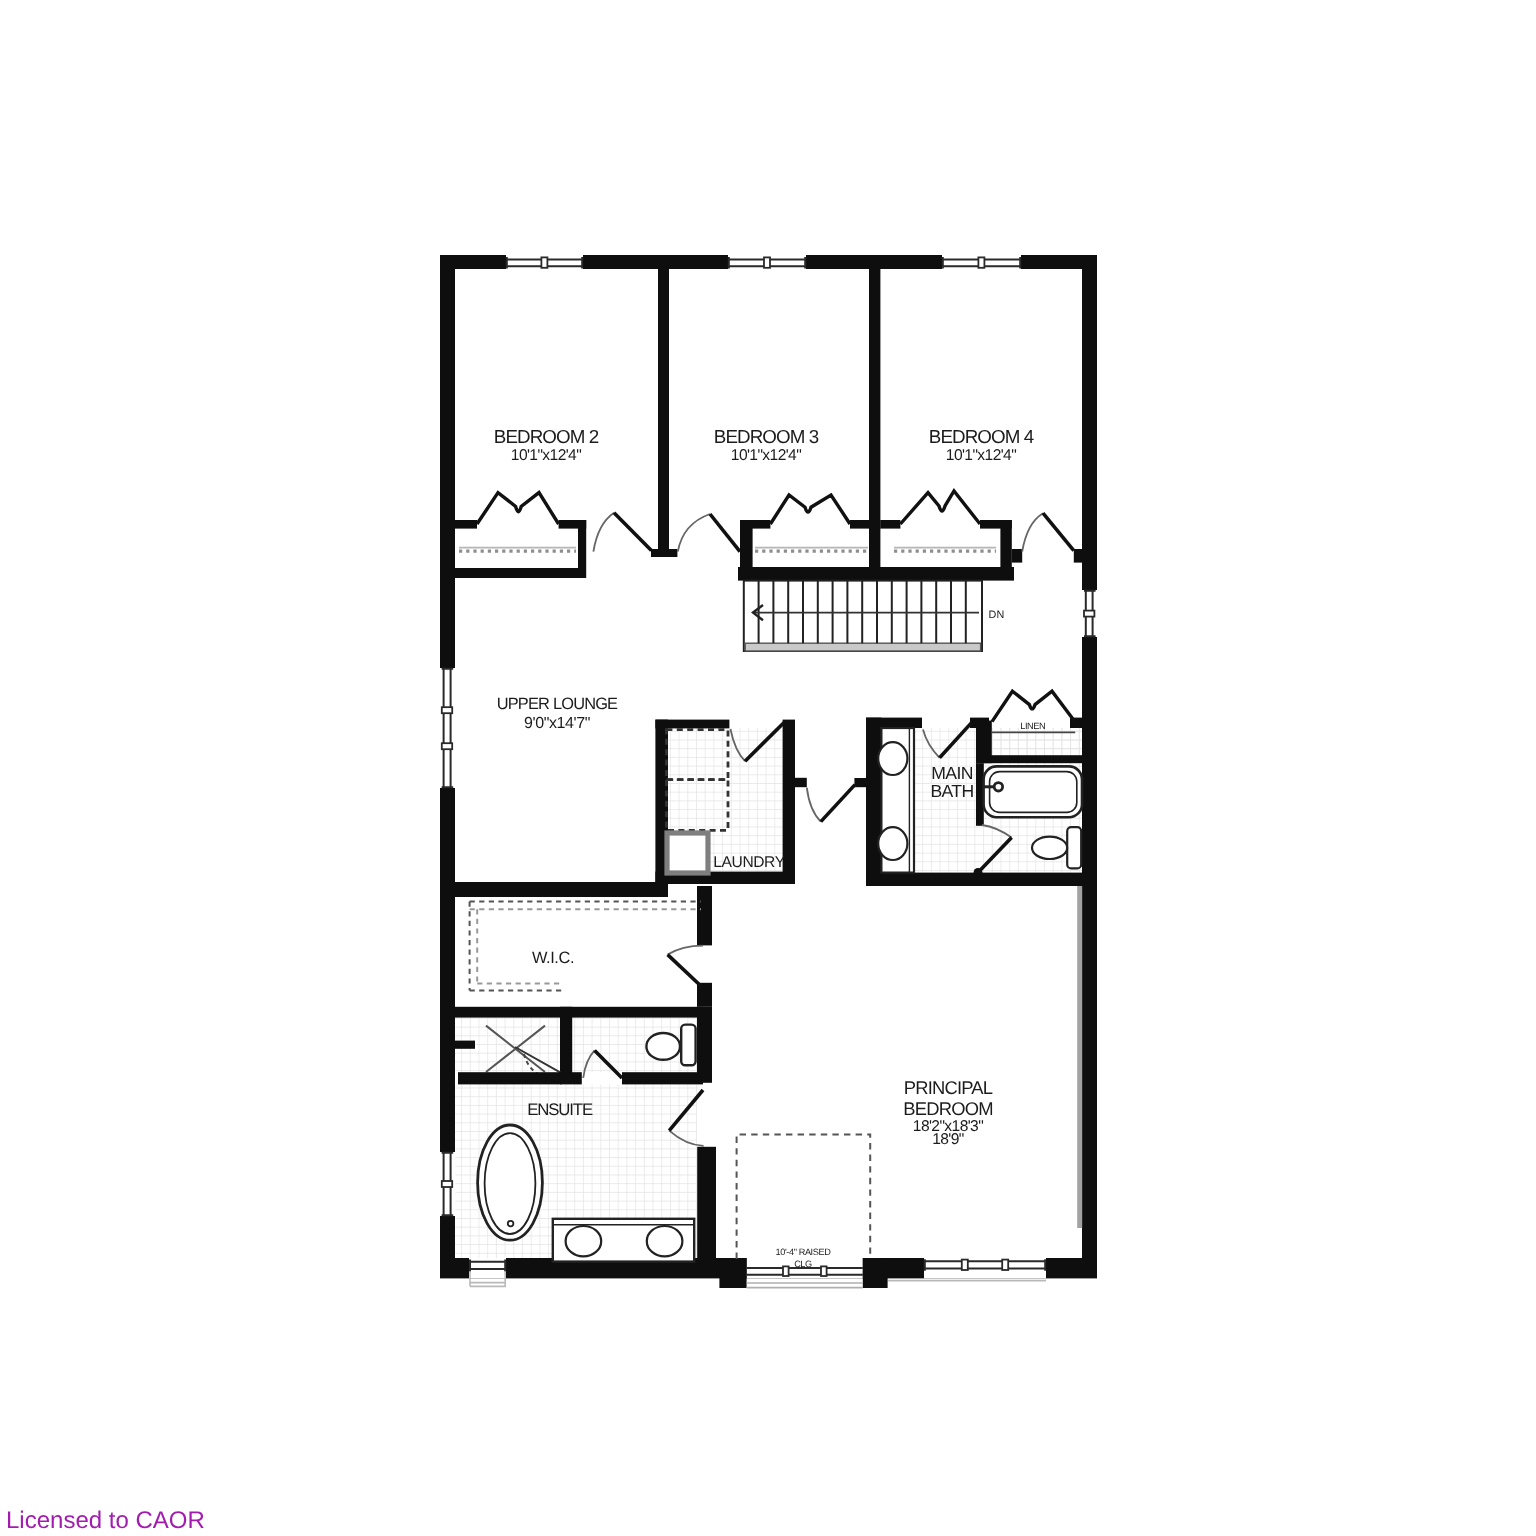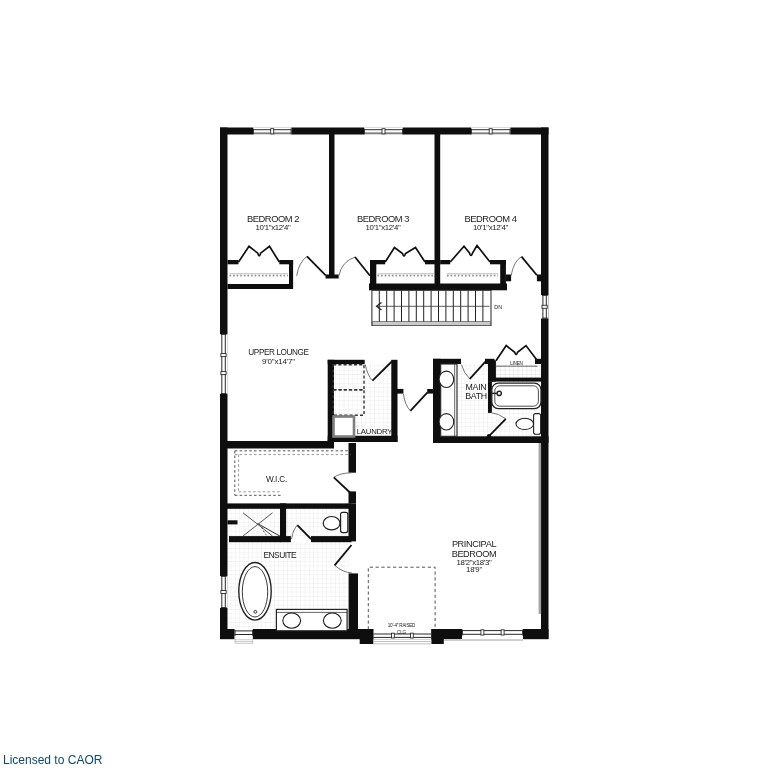--- a/index.html
+++ b/index.html
@@ -396,13 +396,13 @@
     </g>
 
 <g>
       <text class="lbl" x="474" y="546.8" font-size="9.2" letter-spacing="-0.4">PRINCIPAL</text>
 <text class="lbl" x="474" y="557.3" font-size="9.2" letter-spacing="-0.4">BEDROOM</text>
 <text class="lbl" x="474" y="565.3" font-size="7.8" letter-spacing="-0.3">18'2"x18'3"</text>
 <text class="lbl" x="474" y="571.8" font-size="7.8" letter-spacing="-0.3">18'9"</text>
     </g>
 </svg>
 
-<div style="position:absolute;left:3px;top:753px;font-size:12px;color:#0c4a6e;">Licensed to CAOR</div>
+<div style="position:absolute;left:3px;top:753px;font-size:12px;color:#a21caf;">Licensed to CAOR</div>
 
 </body></html>

